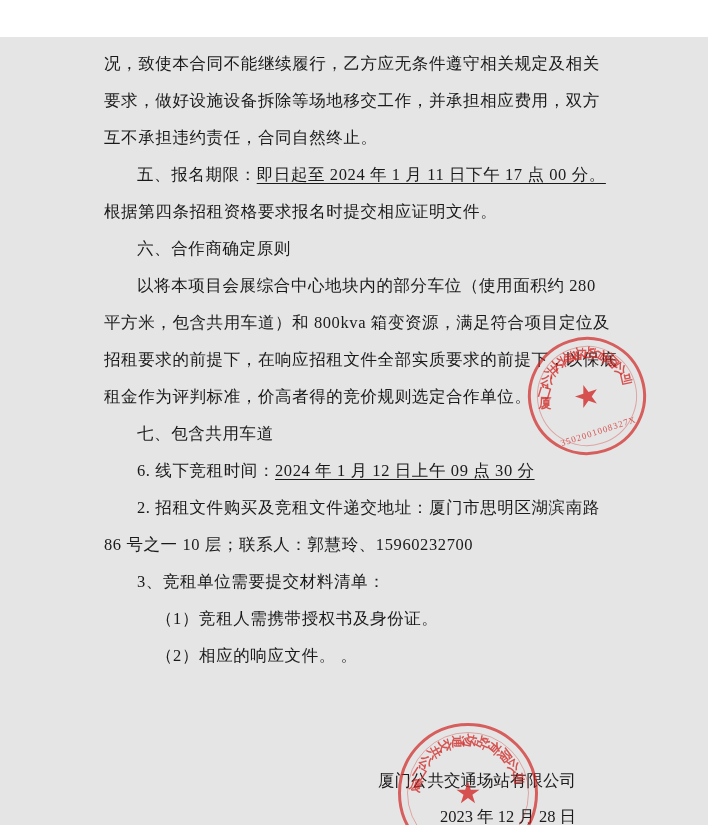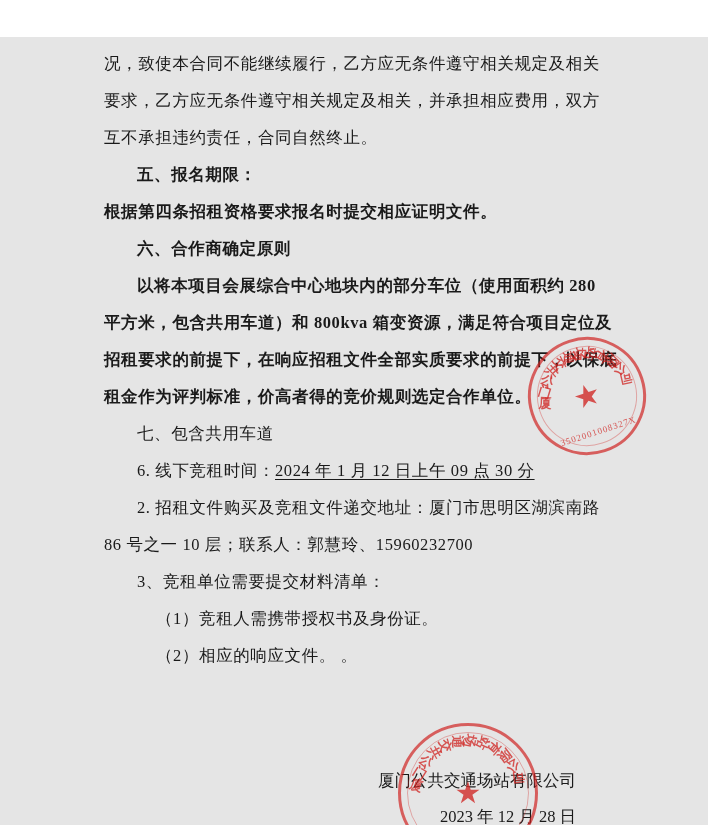--- a/index.html
+++ b/index.html
@@ -31,21 +31,21 @@
     font-size: 16.5px;
     color: #1a1a1a;
     letter-spacing: 0.6px;
     white-space: nowrap;
   }
   
   .blk { margin-bottom: 0px; }
   .row { height: 37px; display: flex; align-items: center; }
   .indent { padding-left: 33px; }
   .indent2 { padding-left: 52px; text-align: right; }
-  b, .bold { font-weight: bold; }
+  b, .bold { font-weight: normal; }
   .u {
     text-decoration: underline;
     text-underline-offset: 3px;
   }
   
   .sig {
     position: absolute;
     right: 56px;
     text-align: left;
     font-size: 16.5px;
@@ -117,30 +117,31 @@
 
 <div id="page">
 
   <div class="doc">
 
     <div class="blk">
       <div class="row">
           <span class="line">况，致使本合同不能继续履行，乙方应无条件遵守相关规定及相关</span>
         </div>
       <div class="row">
-          <span class="line">要求，乙方应无条件遵守相关规定及相关，并承担相应费用，双方</span>
+          <span class="line">要求，做好设施设备拆除等场地移交工作，并承担相应费用，双方</span>
         </div>
       <div class="row">
           <span class="line">互不承担违约责任，合同自然终止。</span>
         </div>
     </div>
 
     <div class="blk">
       <div class="row indent">
         <span class="line bold">五、报名期限：</span>
+          <span class="line u">即日起至 2024 年 1 月 11 日下午 17 点 00 分。</span>
       </div>
       <div class="row">
         <span class="line bold">根据第四条招租资格要求报名时提交相应证明文件。</span>
       </div>
     </div>
 
     <div class="blk">
       <div class="row indent">
         <span class="line bold">六、合作商确定原则</span>
       </div>

